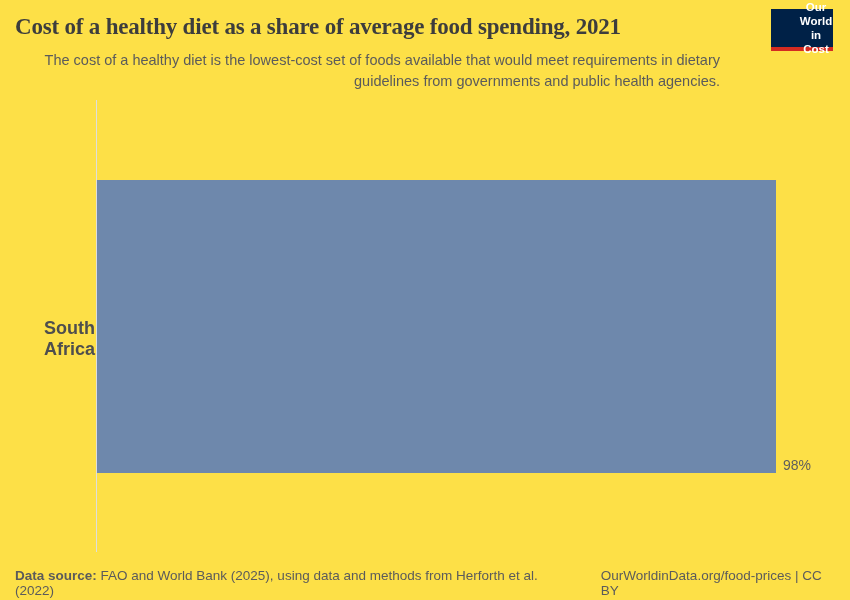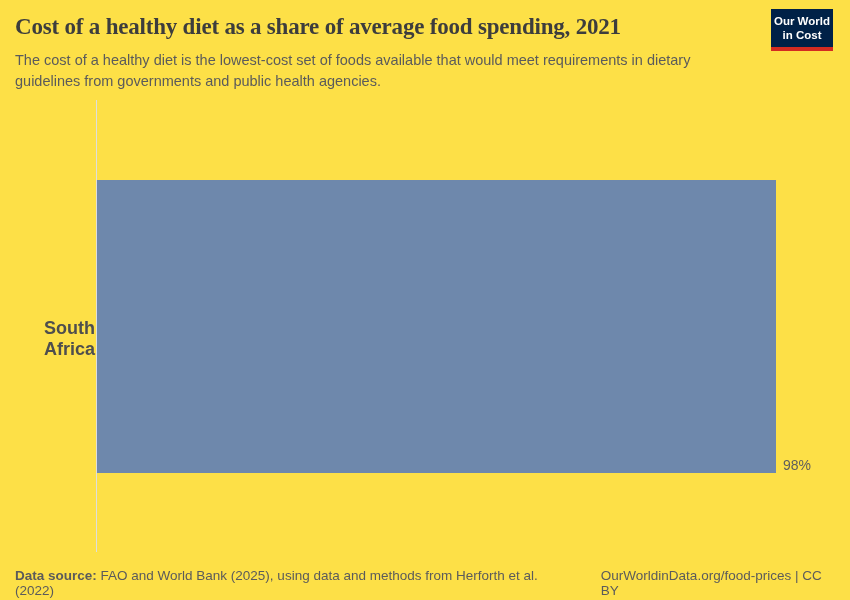--- a/index.html
+++ b/index.html
@@ -27,20 +27,21 @@
     line-height: 1.2;
   }
   .chart-subtitle {
     position: absolute;
     left: 15px;
     top: 50px;
     max-width: 705px;
     font-size: 14.5px;
     line-height: 1.45;
     color: #5b5b5b;
+    text-align: right;
   }
 
   
   .owid-logo {
     position: absolute;
     left: 771px;
     top: 9px;
     width: 62px;
     height: 42px;
     background: #002147;
@@ -112,21 +113,21 @@
 </style>
 </head>
 <body>
 
 <div class="page">
 
   <h1 class="chart-title">Cost of a healthy diet as a share of average food spending, 2021</h1>
 
   <p class="chart-subtitle">The cost of a healthy diet is the lowest-cost set of foods available that would meet requirements in dietary guidelines from governments and public health agencies.</p>
 
-  <div class="owid-logo" style="background: rgb(0, 33, 71); border-bottom-color: rgb(212, 43, 33);">
+  <div class="owid-logo" style="background: rgb(0, 33, 71); border-bottom-color: rgb(212, 43, 33); padding-left: 28px;">
     <span>Our World</span>
     <span>in Cost</span>
   </div>
 
   <div class="y-axis-line"></div>
 
   <div class="category-label">South Africa</div>
 
   <div class="plot-area">
     <div class="bar" style="width: 98%; background: rgb(110, 136, 172);"></div>

